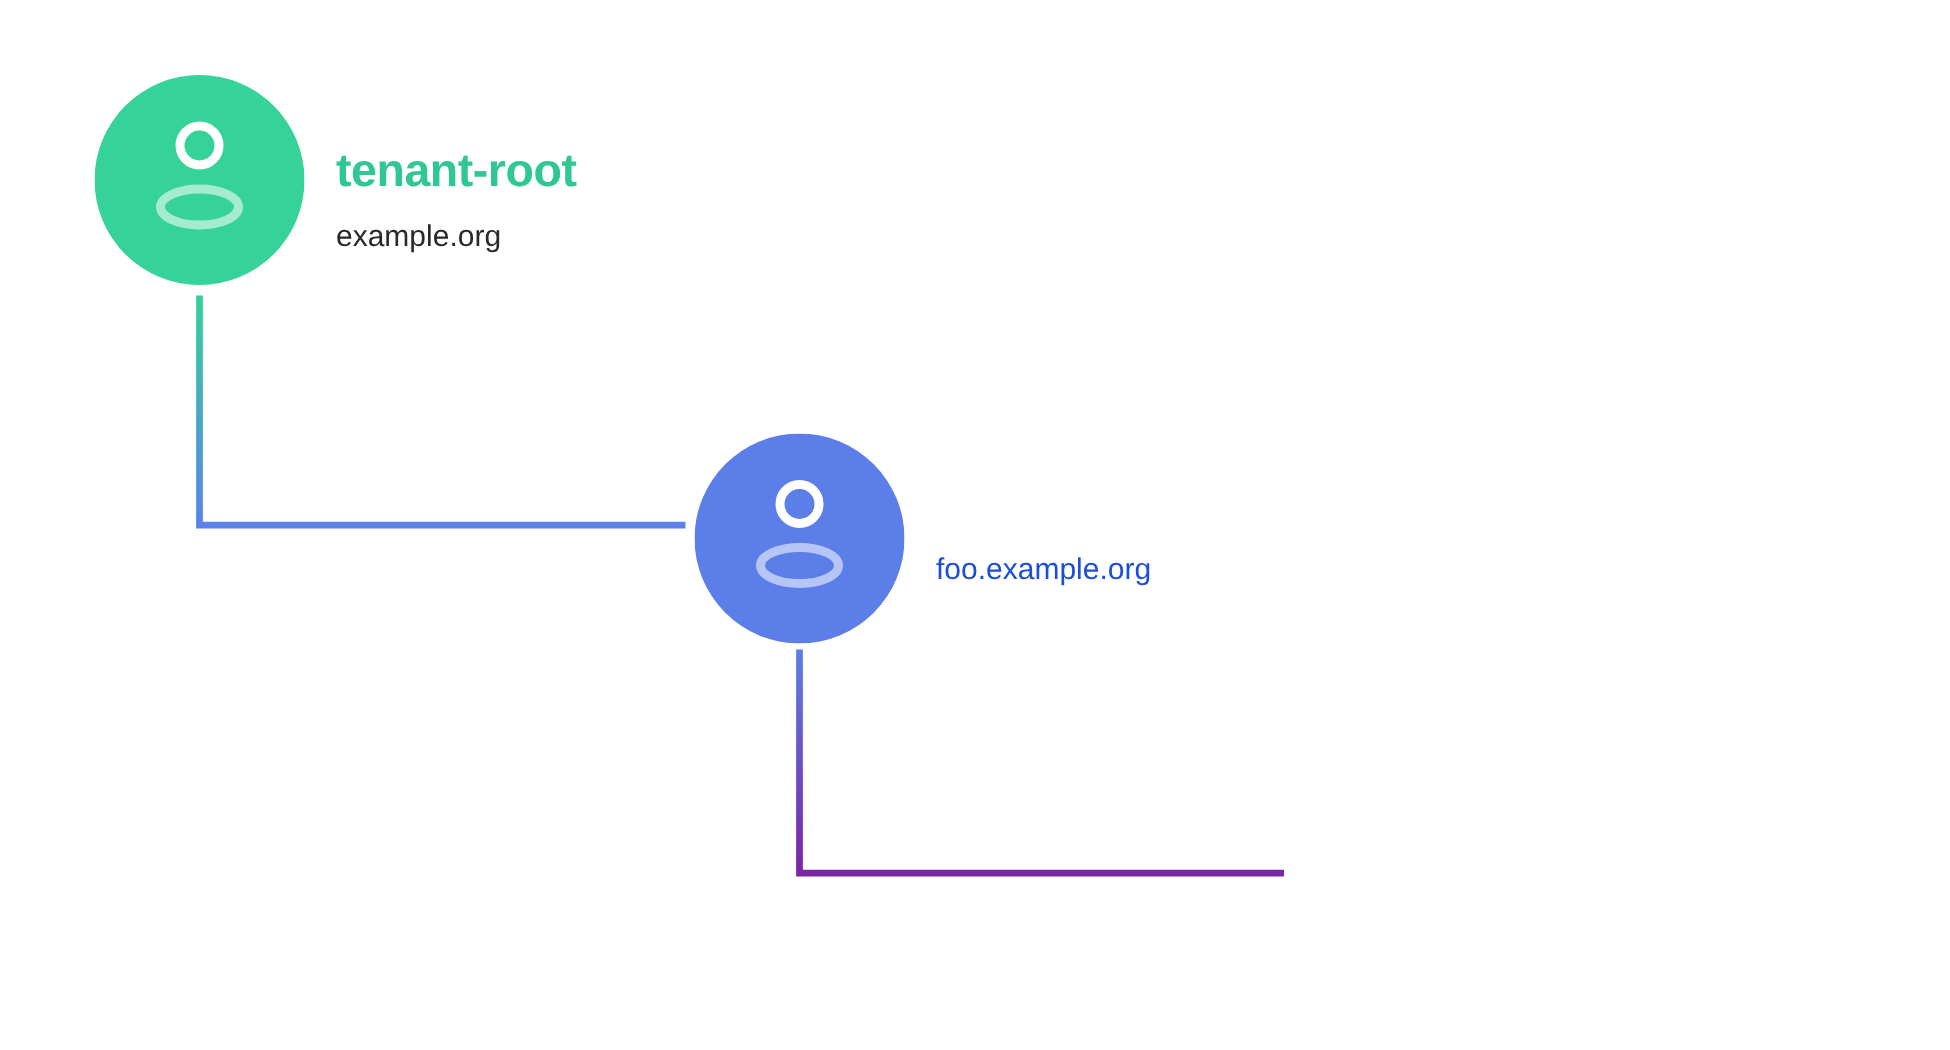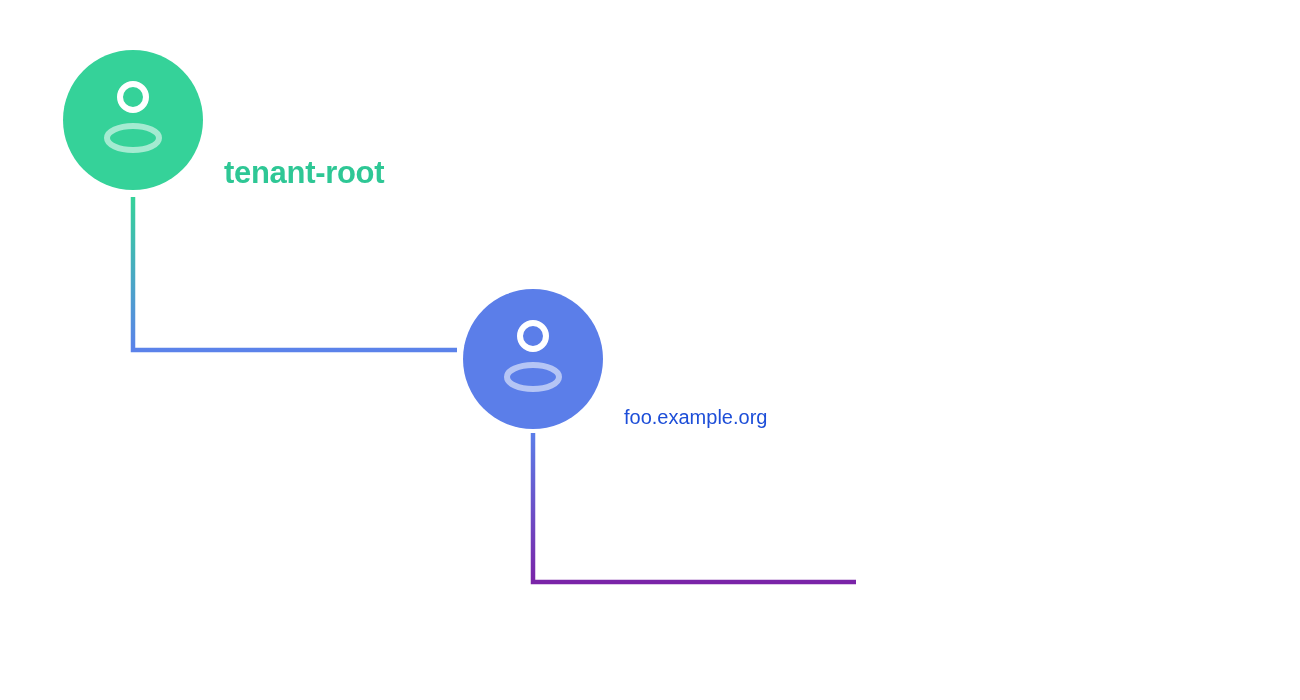--- a/index.html
+++ b/index.html
@@ -19,21 +19,21 @@
     position: absolute;
     left: 0;
     top: 0;
     width: 1300px;
     height: 700px;
     z-index: 0;
   }
   .node {
     position: absolute;
     display: flex;
-    align-items: flex-end;
+    align-items: center;
     z-index: 1;
   }
   .node-1 { left: 63px;  top: 50px;  }
   .node-2 { left: 463px; top: 289px; }
   .node-3 { left: 863px; top: 511px; }
   .avatar {
     width: 140px;
     height: 140px;
     flex: none;
     display: block;
@@ -79,20 +79,21 @@
   <div class="node node-1">
     <svg class="avatar" viewBox="0 0 140 140">
       <circle cx="70" cy="70" r="70" fill="#35d299"></circle>
       <g>
         <circle cx="70" cy="47" r="13" fill="none" stroke="#ffffff" stroke-width="6"></circle>
         <ellipse cx="70" cy="88" rx="26" ry="12" fill="none" stroke="rgba(255,255,255,0.55)" stroke-width="6"></ellipse>
       </g>
     </svg>
     <div class="node-text">
       <div class="node-title" style="color: rgb(46, 199, 149);">tenant-root</div>
+      <div class="node-domain"><span style="color: rgb(40, 41, 43);">example.org</span><span style="color: rgb(142, 142, 142);"></span></div>
     </div>
   </div>
 
   <div class="node node-2">
     <svg class="avatar" viewBox="0 0 140 140">
       <circle cx="70" cy="70" r="70" fill="#5b7ee9"></circle>
       <g>
         <circle cx="70" cy="47" r="13" fill="none" stroke="#ffffff" stroke-width="6"></circle>
         <ellipse cx="70" cy="88" rx="26" ry="12" fill="none" stroke="rgba(255,255,255,0.55)" stroke-width="6"></ellipse>
       </g>

